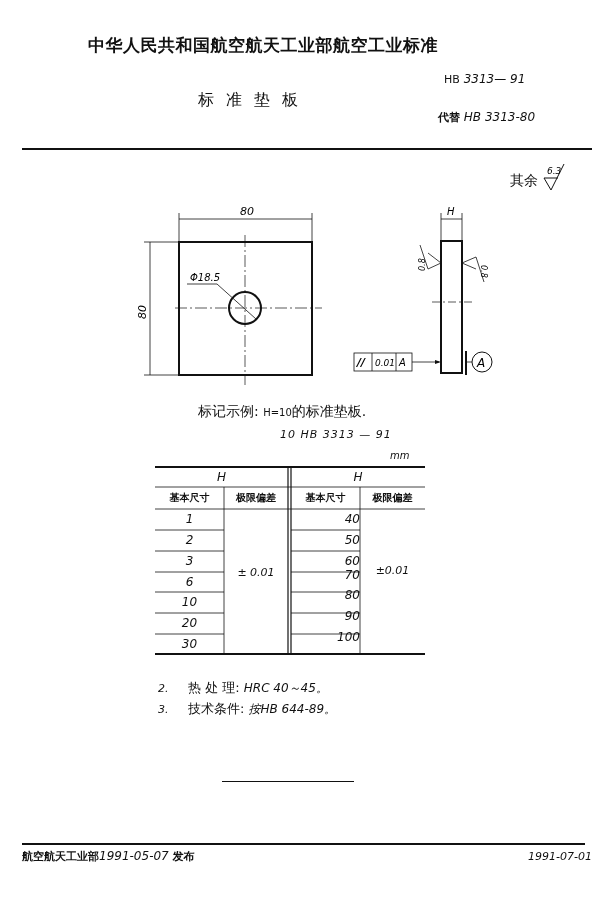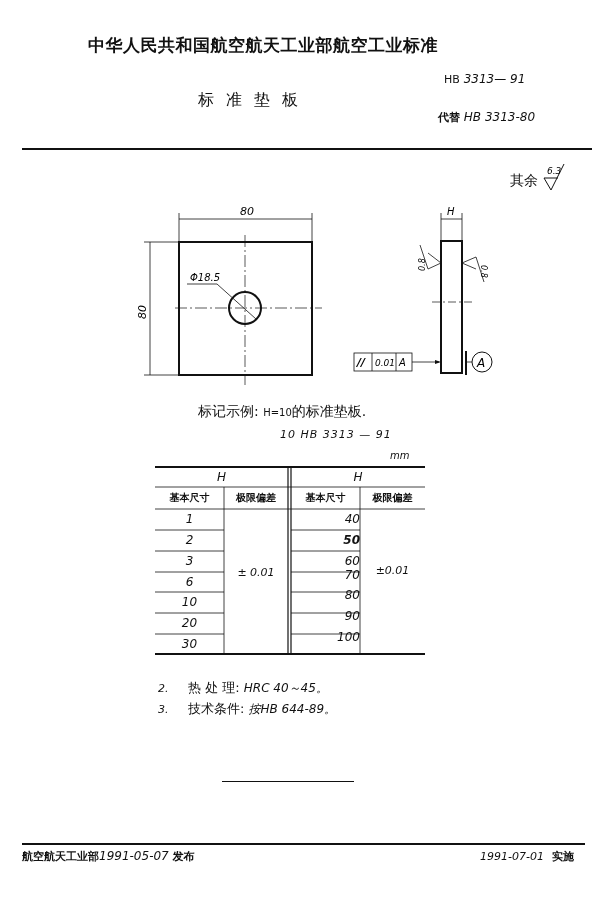--- a/index.html
+++ b/index.html
@@ -19,21 +19,21 @@
   .mark-example .small { font-size:10px; }
   .mark-code { left:280px; top:428px; font-size:11px; font-style:italic; letter-spacing:1px; white-space:nowrap; }
   .unit { left:390px; top:450px; font-size:10px; font-style:italic; }
   .notes { left:158px; top:678px; font-size:13px; line-height:20px; white-space:nowrap; }
   .notes .num { display:inline-block; width:30px; font-style:italic; font-size:11px; }
   .notes .val { font-style:italic; font-size:12px; }
   .short-rule { left:222px; top:781px; width:132px; height:1px; background:#111; }
   .foot-left { left:22px; top:849px; font-size:11px; font-weight:bold; white-space:nowrap; }
   .foot-left .date { font-weight:normal; font-style:italic; font-size:12px; }
   .foot-right { left:480px; top:849px; font-size:11px; white-space:nowrap; }
-  .foot-right .date { font-style:italic; font-size:11px; }
+  .foot-right .date { font-style:italic; font-size:11px;margin-left:48px; }
   .foot-right .lbl { font-weight:bold; margin-left:8px; }
 </style>
 </head>
 <body>
 
 <div class="abs title-org">中华人民共和国航空航天工业部航空工业标准</div>
 <div class="abs doc-title">标准垫板</div>
 <div class="abs std-no">
   <span class="hb">HB</span>
   <span>3313— 91</span>
@@ -167,21 +167,21 @@
   <div style="height:21px; line-height:21px;">3</div>
   <div style="height:20px; line-height:20px;">6</div>
   <div style="height:21px; line-height:21px;">10</div>
   <div style="height:21px; line-height:21px;">20</div>
   <div style="height:20px; line-height:20px;">30</div>
 </div>
 <div class="abs" style="left:224px; top:566px; width:64px; font-size:11px; font-style:italic; text-align:center;">± 0.01</div>
 
 <div class="abs" style="left:291px; top:509px; width:69px; font-size:12px; font-style:italic; text-align:right;">
   <div style="height:21px; line-height:21px;">40</div>
-  <div style="height:21px; line-height:21px;font-weight:bold;">50</div>
+  <div style="height:21px; line-height:21px;">50</div>
   <div style="height:14px; line-height:21px;">60</div>
   <div style="height:20px; line-height:20px;">70</div>
   <div style="height:21px; line-height:21px;">80</div>
   <div style="height:21px; line-height:21px;">90</div>
   <div style="height:20px; line-height:20px;">100</div>
 </div>
 <div class="abs" style="left:360px; top:564px; width:65px; font-size:11px; font-style:italic; text-align:center;">±0.01</div>
 
 <div class="abs notes">
   <div>

